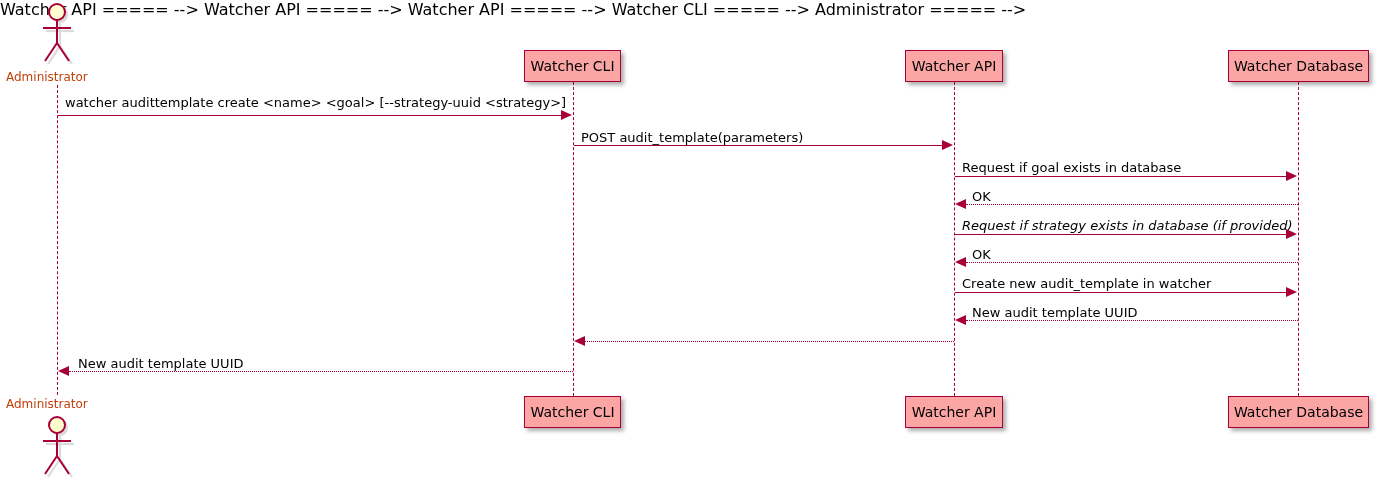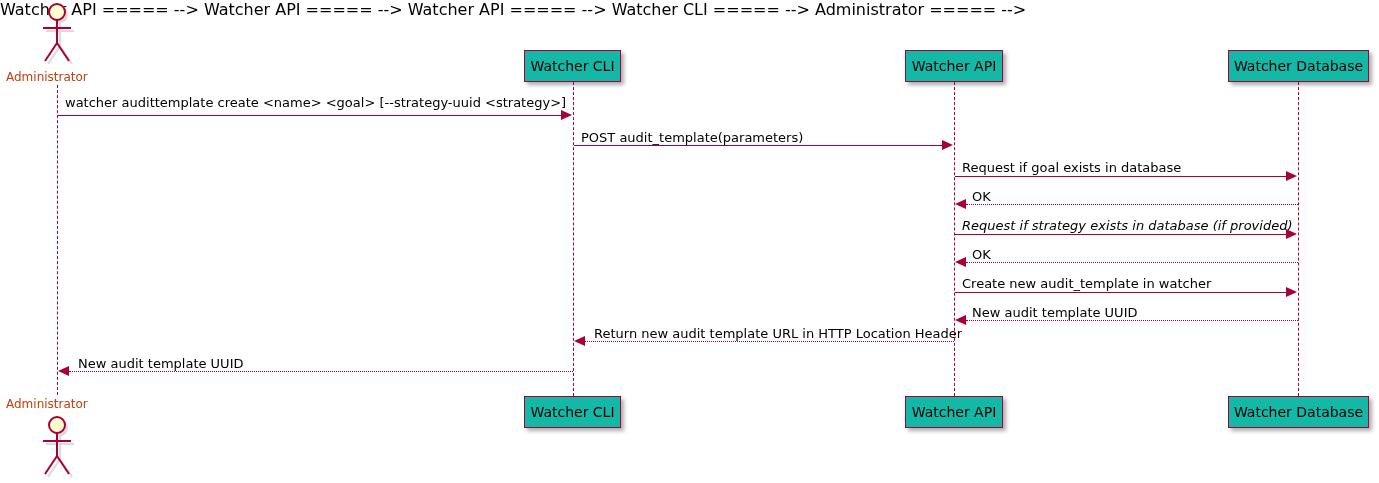--- a/index.html
+++ b/index.html
@@ -12,21 +12,21 @@
     width: 1379px;
     height: 483px;
     background: #FFFFFF;
     font-family: "DejaVu Sans", sans-serif;
     overflow: hidden;
   }
   
   .participant {
     position: absolute;
     box-sizing: border-box;
-    background: #14b8a6;
+    background: #fca5a5;
     border: 1.5px solid #A80036;
     color: #000000;
     font-size: 14px;
     line-height: 1;
     display: flex;
     align-items: center;
     justify-content: center;
     white-space: nowrap;
     box-shadow: 3px 3px 4px rgba(0,0,0,0.32);
     height: 32px;
@@ -157,21 +157,20 @@
   <div class="msg-label" style="left:962px; top:277px;">Create new audit_template in watcher</div>
   <div class="msg-line" style="left:955px; top:292px; width:332px;"></div>
   <div class="arrow-head right" style="left:1286px; top:287px;"></div>
 
    Watcher API ===== --&gt;
   <div class="msg-label" style="left:972px; top:306px;">New audit template UUID</div>
   <div class="msg-line dotted" style="left:966px; top:320px; width:332px;"></div>
   <div class="arrow-head left" style="left:955px; top:315px;"></div>
 
    Watcher CLI ===== --&gt;
-  <div class="msg-label" style="left:594px; top:327px;">Return new audit template URL in HTTP Location Header</div>
   <div class="msg-line dotted" style="left:585px; top:341px; width:369px;"></div>
   <div class="arrow-head left" style="left:574px; top:336px;"></div>
 
    Administrator ===== --&gt;
   <div class="msg-label" style="left:78px; top:357px;">New audit template UUID</div>
   <div class="msg-line dotted" style="left:69px; top:371px; width:504px;"></div>
   <div class="arrow-head left" style="left:58px; top:366px;"></div>
 
   
   <div class="actor-label" style="left:6px; top:398px;">Administrator</div>

